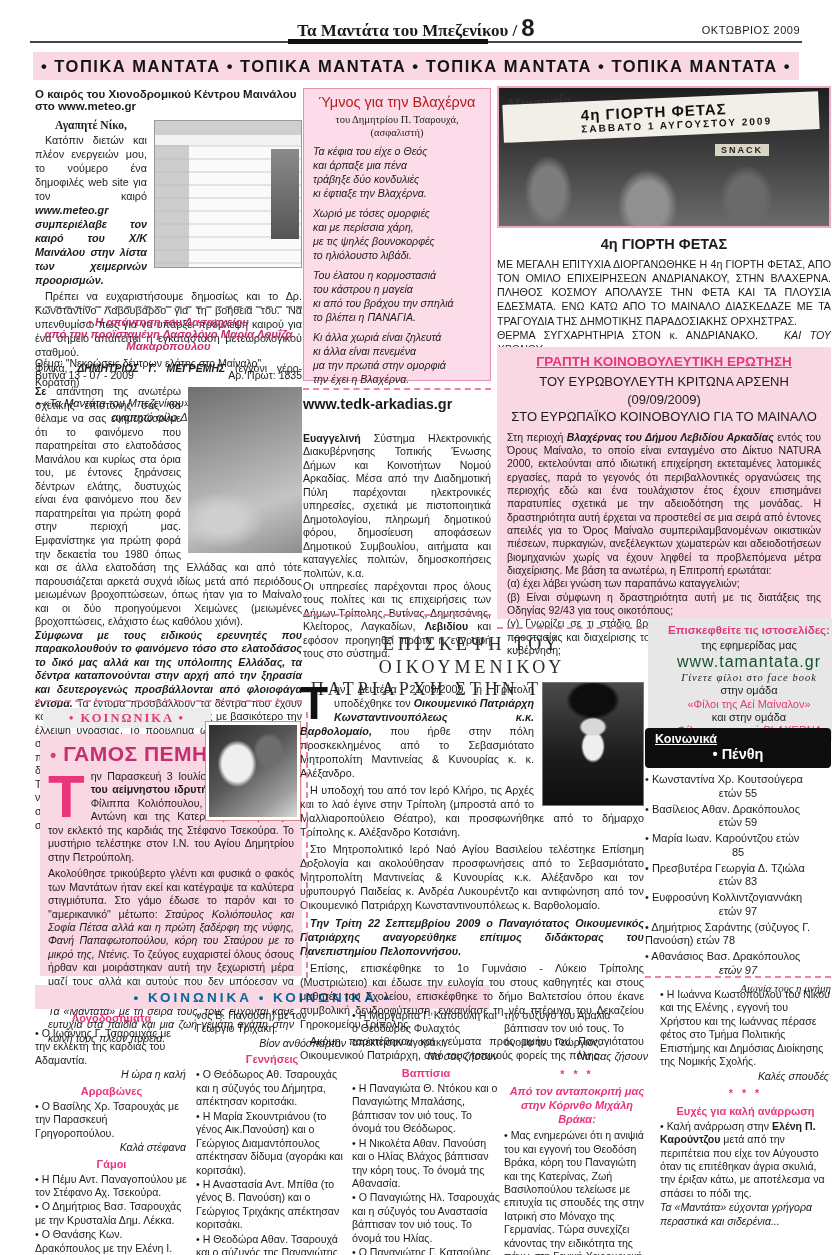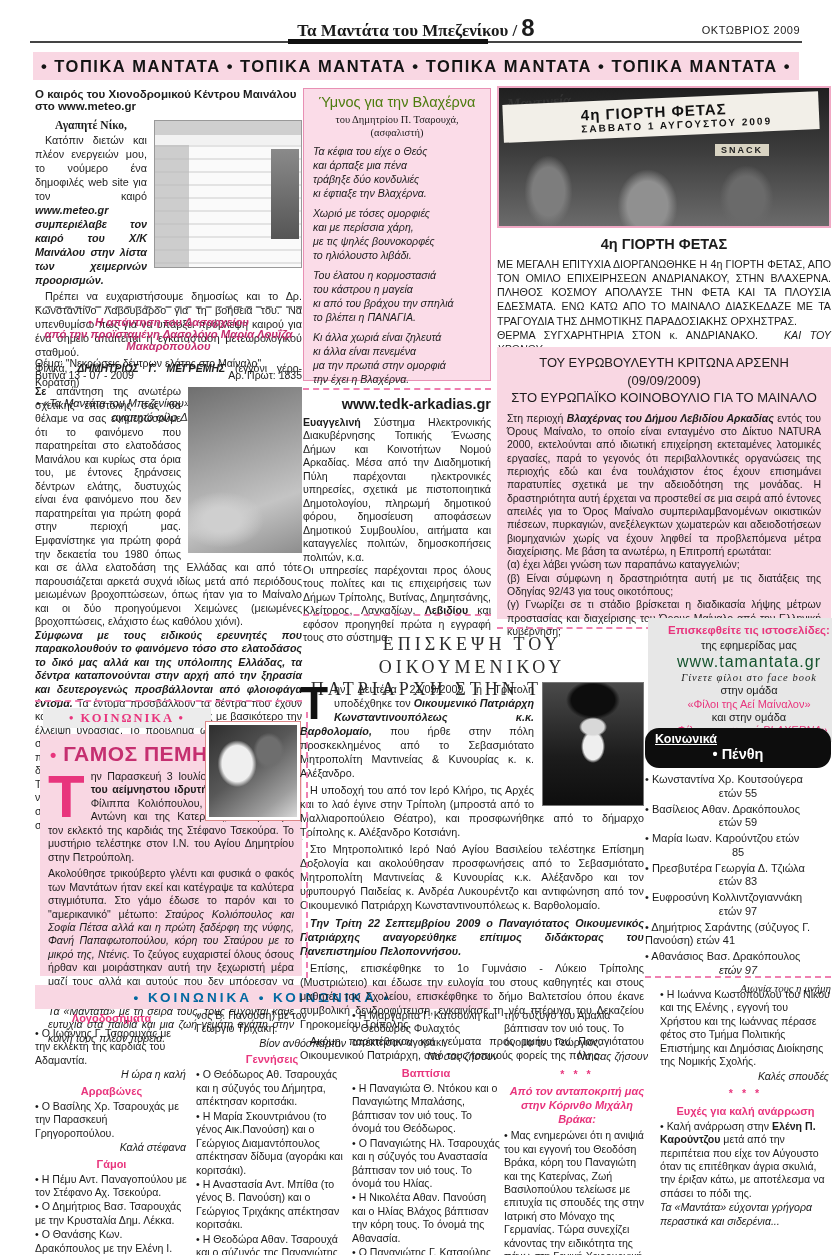--- a/index.html
+++ b/index.html
@@ -70,26 +70,26 @@
       linear-gradient(140deg,#2e2e2e 0%, #585858 45%, #9e9e9e 80%, #d9d9d9 100%); }
   #gamos .body { font-size:10.6px; line-height:1.27; }
   #gamos .body p { margin-bottom:3px; }
   .dropcap-g { float:left; font-size:60px; line-height:.82; font-weight:bold; color:#e8357d; margin:2px 6px 0 0; }
   #social-banner { top:985px; left:35px; width:455px; height:24px; background:#f9d7e3;
     display:flex; align-items:center; justify-content:center;
     font-size:13.5px; font-weight:bold; letter-spacing:3px; color:#0369a1; }
 
   
   #poem { top:88px; left:303px; width:188px; height:293px; background:#fbdce8; border:1px solid #e890b4; padding:5px 9px; }
-  #poem .ptitle { text-align:center; font-size:14.5px; color:#4d7c0f; margin-bottom:3px; }
+  #poem .ptitle { text-align:center; font-size:14.5px; color:#b91c1c; margin-bottom:3px; }
   #poem .pauthor { text-align:center; font-family:"Liberation Serif", serif; font-size:10.5px; line-height:1.25; margin-bottom:6px; }
   #poem .stanza { font-style:italic; font-size:10.6px; line-height:1.3; margin-bottom:7px; }
   #sep-poem { top:388px; left:303px; width:188px; }
   #tedk { top:396px; left:303px; width:188px; }
-  #tedk .ttitle { text-align:right; font-size:14.5px; font-weight:bold; margin-bottom:4px; }
+  #tedk .ttitle { text-align:left; font-size:14.5px; font-weight:bold; margin-bottom:20px; }
   #tedk .body { font-size:10.6px; line-height:1.27; }
   #sep-tedk { top:614px; left:303px; width:188px; }
 
   
   #feta-photo { top:86px; left:497px; width:334px; height:142px; border:2px solid #f0a8c4;
     background:
       radial-gradient(40px 60px at 15% 75%, #7d7d7d 0 40%, transparent 60%),
       radial-gradient(50px 60px at 45% 85%, #909090 0 40%, transparent 60%),
       radial-gradient(45px 55px at 75% 80%, #6a6a6a 0 40%, transparent 60%),
       linear-gradient(#1f1f1f 0%, #3c3c3c 45%, #6b6b6b 100%);
@@ -125,21 +125,21 @@
 
   
   #websites { top:618px; left:648px; width:202px; background:#e7e7e7; padding:6px 4px; text-align:center; }
   #websites .wt { color:#e8357d; font-weight:bold; font-size:11.5px; margin-bottom:2px; }
   #websites .l { font-size:11px; line-height:1.3; }
   #websites .url { color:#14532d; font-size:16px; letter-spacing:1px; margin:1px 0; }
   #websites .fb { font-family:"Liberation Serif", serif; font-style:italic; font-size:10.5px; letter-spacing:1px; }
   #websites .grp1 { color:#e8357d; font-size:11px; }
   #websites .grp2 { color:#e8357d; font-size:11px; font-style:italic; }
   #penthi { top:728px; left:645px; width:186px; }
-  #penthi .phead { background:#0d0d0d; border-radius:14px; color:#fff; padding:4px 10px 6px; }
+  #penthi .phead { background:#0d0d0d; border-radius:4px; color:#fff; padding:4px 10px 6px; }
   #penthi .ph1 { font-size:12.5px; font-weight:bold; text-decoration:underline; }
   #penthi .ph2 { font-size:14.5px; font-weight:bold; text-align:center; }
   #penthi ul { list-style:none; margin-top:5px; }
   #penthi li { font-size:11px; line-height:1.25; margin-bottom:2px; }
   #penthi li .nm::before { content:"• "; }
   #penthi li .ag { display:block; text-align:center; }
   #penthi li:last-child .ag { font-style:italic; }
   #penthi .closing { text-align:right; font-style:italic; font-size:11px; margin-top:4px; font-family:"Liberation Serif", serif; }
   #sep-penthi { top:976px; left:645px; width:186px; }
 
@@ -273,20 +273,21 @@
   </div>
   <div class="snack">SNACK</div>
 </div>
 <div class="abs" id="feta-title">4η ΓΙΟΡΤΗ ΦΕΤΑΣ</div>
 <div class="abs just" id="feta-body">
   <span>ΜΕ ΜΕΓΑΛΗ ΕΠΙΤΥΧΙΑ ΔΙΟΡΓΑΝΩΘΗΚΕ Η 4η ΓΙΟΡΤΗ ΦΕΤΑΣ, ΑΠΟ ΤΟΝ ΟΜΙΛΟ ΕΠΙΧΕΙΡΗΣΕΩΝ ΑΝΔΡΙΑΝΑΚΟΥ, ΣΤΗΝ ΒΛΑΧΕΡΝΑ. ΠΛΗΘΟΣ ΚΟΣΜΟΥ ΑΠΟΛΑΥΣΕ ΤΗΝ ΦΕΤΑ ΚΑΙ ΤΑ ΠΛΟΥΣΙΑ ΕΔΕΣΜΑΤΑ. ΕΝΩ ΚΑΤΩ ΑΠΟ ΤΟ ΜΑΙΝΑΛΟ ΔΙΑΣΚΕΔΑΖΕ ΜΕ ΤΑ ΤΡΑΓΟΥΔΙΑ ΤΗΣ ΔΗΜΟΤΙΚΗΣ ΠΑΡΑΔΟΣΙΑΚΗΣ ΟΡΧΗΣΤΡΑΣ.</span><br>
   <span>ΘΕΡΜΑ ΣΥΓΧΑΡΗΤΗΡΙΑ ΣΤΟΝ κ. ΑΝΔΡΙΑΝΑΚΟ.</span>&nbsp;&nbsp;&nbsp;<span class="i">ΚΑΙ ΤΟΥ ΧΡΟΝΟΥ</span>
 </div>
 
 <div class="abs" id="question">
+  <div class="qtitle">ΓΡΑΠΤΗ ΚΟΙΝΟΒΟΥΛΕΥΤΙΚΗ ΕΡΩΤΗΣΗ</div>
   <div class="qsub">ΤΟΥ ΕΥΡΩΒΟΥΛΕΥΤΗ ΚΡΙΤΩΝΑ ΑΡΣΕΝΗ (09/09/2009)</div>
   <div class="qsub">ΣΤΟ ΕΥΡΩΠΑΪΚΟ ΚΟΙΝΟΒΟΥΛΙΟ ΓΙΑ ΤΟ ΜΑΙΝΑΛΟ</div>
   <div class="body just">
     <p><span>Στη περιοχή </span><span class="bi">Βλαχέρνας του Δήμου Λεβιδίου Αρκαδίας</span><span> εντός του Όρους Μαίναλο, το οποίο είναι ενταγμένο στο Δίκτυο NATURA 2000, εκτελούνται από ιδιωτική επιχείρηση εκτεταμένες λατομικές εργασίες, παρά το γεγονός ότι περιβαλλοντικές οργανώσεις της περιοχής εδώ και ένα τουλάχιστον έτος έχουν επισημάνει παρατυπίες σχετικά με την αδειοδότηση της μονάδας. Η δραστηριότητα αυτή έρχεται να προστεθεί σε μια σειρά από έντονες απειλές για το Όρος Μαίναλο συμπεριλαμβανομένων οικιστικών πιέσεων, πυρκαγιών, ανεξέλεγκτων χωματερών και αδειοδοτήσεων βιομηχανιών χωρίς να έχουν ληφθεί τα προβλεπόμενα μέτρα διαχείρισης. Με βάση τα ανωτέρω, η Επιτροπή ερωτάται:</span></p>
     <p>(α) έχει λάβει γνώση των παραπάνω καταγγελιών;</p>
     <p>(β) Είναι σύμφωνη η δραστηριότητα αυτή με τις διατάξεις της Οδηγίας 92/43 για τους οικοτόπους;</p>
     <p>(γ) Γνωρίζει σε τι στάδιο βρίσκεται η διαδικασία λήψης μέτρων προστασίας και διαχείρισης του Όρους Μαίναλο από την Ελληνική κυβέρνηση;</p>
   </div>
 </div>
 <div class="abs dash-hp" id="sep-q"></div>
@@ -322,21 +323,21 @@
   <div class="phead">
     <div class="ph1">Κοινωνικά</div>
     <div class="ph2">• Πένθη</div>
   </div>
   <ul>
     <li><span class="nm">Κωνσταντίνα Χρ. Κουτσούγερα</span><span class="ag">ετών 55</span></li>
     <li><span class="nm">Βασίλειος Αθαν. Δρακόπουλος</span><span class="ag">ετών 59</span></li>
     <li><span class="nm">Μαρία Ιωαν. Καρούντζου ετών</span><span class="ag">85</span></li>
     <li><span class="nm">Πρεσβυτέρα Γεωργία Δ. Τζιώλα</span><span class="ag">ετών 83</span></li>
     <li><span class="nm">Ευφροσύνη Κολλιντζογιαννάκη</span><span class="ag">ετών 97</span></li>
-    <li><span class="nm">Δημήτριος Σαράντης (σύζυγος Γ. Πανούση) ετών 41</span><span class="ag"></span></li>
+    <li><span class="nm">Δημήτριος Σαράντης (σύζυγος Γ. Πανούση) ετών 78</span><span class="ag"></span></li>
     <li><span class="nm">Αθανάσιος Βασ. Δρακόπουλος</span><span class="ag">ετών 97</span></li>
   </ul>
   <div class="closing">Αιωνία τους η μνήμη</div>
 </div>
 <div class="abs dash-hp" id="sep-penthi"></div>
 <div class="abs dash-v" id="vdash1"></div>
 
 <div class="abs scol" id="scol1">
   <div class="sh">Λογοδοσήματα</div>
   <div class="it">Ο Ιωάννης Γ. Τσαρουχάς με την εκλεκτή της καρδιάς του Αδαμαντία.</div>
@@ -359,22 +360,22 @@
   <div class="it">Η Μαρία Σκουντριάνου (το γένος Αικ.Πανούση) και ο Γεώργιος Διαμαντόπουλος απέκτησαν δίδυμα (αγοράκι και κοριτσάκι).</div>
   <div class="it">Η Αναστασία Αντ. Μπίθα (το γένος Β. Πανούση) και ο Γεώργιος Τριχάκης απέκτησαν κοριτσάκι.</div>
   <div class="it">Η Θεοδώρα Αθαν. Τσαρουχά και ο σύζυγός της Παναγιώτης απέκτησαν κοριτσάκι.</div>
 </div>
 
 <div class="abs scol" id="scol3">
   <div class="it">Η Μαργαρίτα Γ. Κατσούλη και ο Θεόδωρος Φυλαχτός απέκτησαν αγοράκι.</div>
   <div class="wish">Να σας ζήσουν</div>
   <div class="sh">Βαπτίσια</div>
   <div class="it">Η Παναγιώτα Θ. Ντόκου και ο Παναγιώτης Μπαλάσης, βάπτισαν τον υιό τους. Το όνομά του Θεόδωρος.</div>
+  <div class="it">Η Νικολέτα Αθαν. Πανούση και ο Ηλίας Βλάχος βάπτισαν την κόρη τους. Το όνομά της Αθανασία.</div>
   <div class="it">Ο Παναγιώτης Ηλ. Τσαρουχάς και η σύζυγός του Αναστασία βάπτισαν τον υιό τους. Το όνομά του Ηλίας.</div>
-  <div class="it">Η Νικολέτα Αθαν. Πανούση και ο Ηλίας Βλάχος βάπτισαν την κόρη τους. Το όνομά της Αθανασία.</div>
   <div class="it">Ο Παναγιώτης Γ. Κατσούλης με</div>
 </div>
 
 <div class="abs scol" id="scol4">
   <div class="it cont">την σύζυγό του Αμαλία βάπτισαν τον υιό τους. Το όνομα του Γεώργιος.</div>
   <div class="wish">Να σας ζήσουν</div>
   <div class="stars">* * *</div>
   <div class="shi">
     <div>Από τον ανταποκριτή μας</div>
     <div>στην Κόρινθο Μιχάλη Βράκα:</div>

